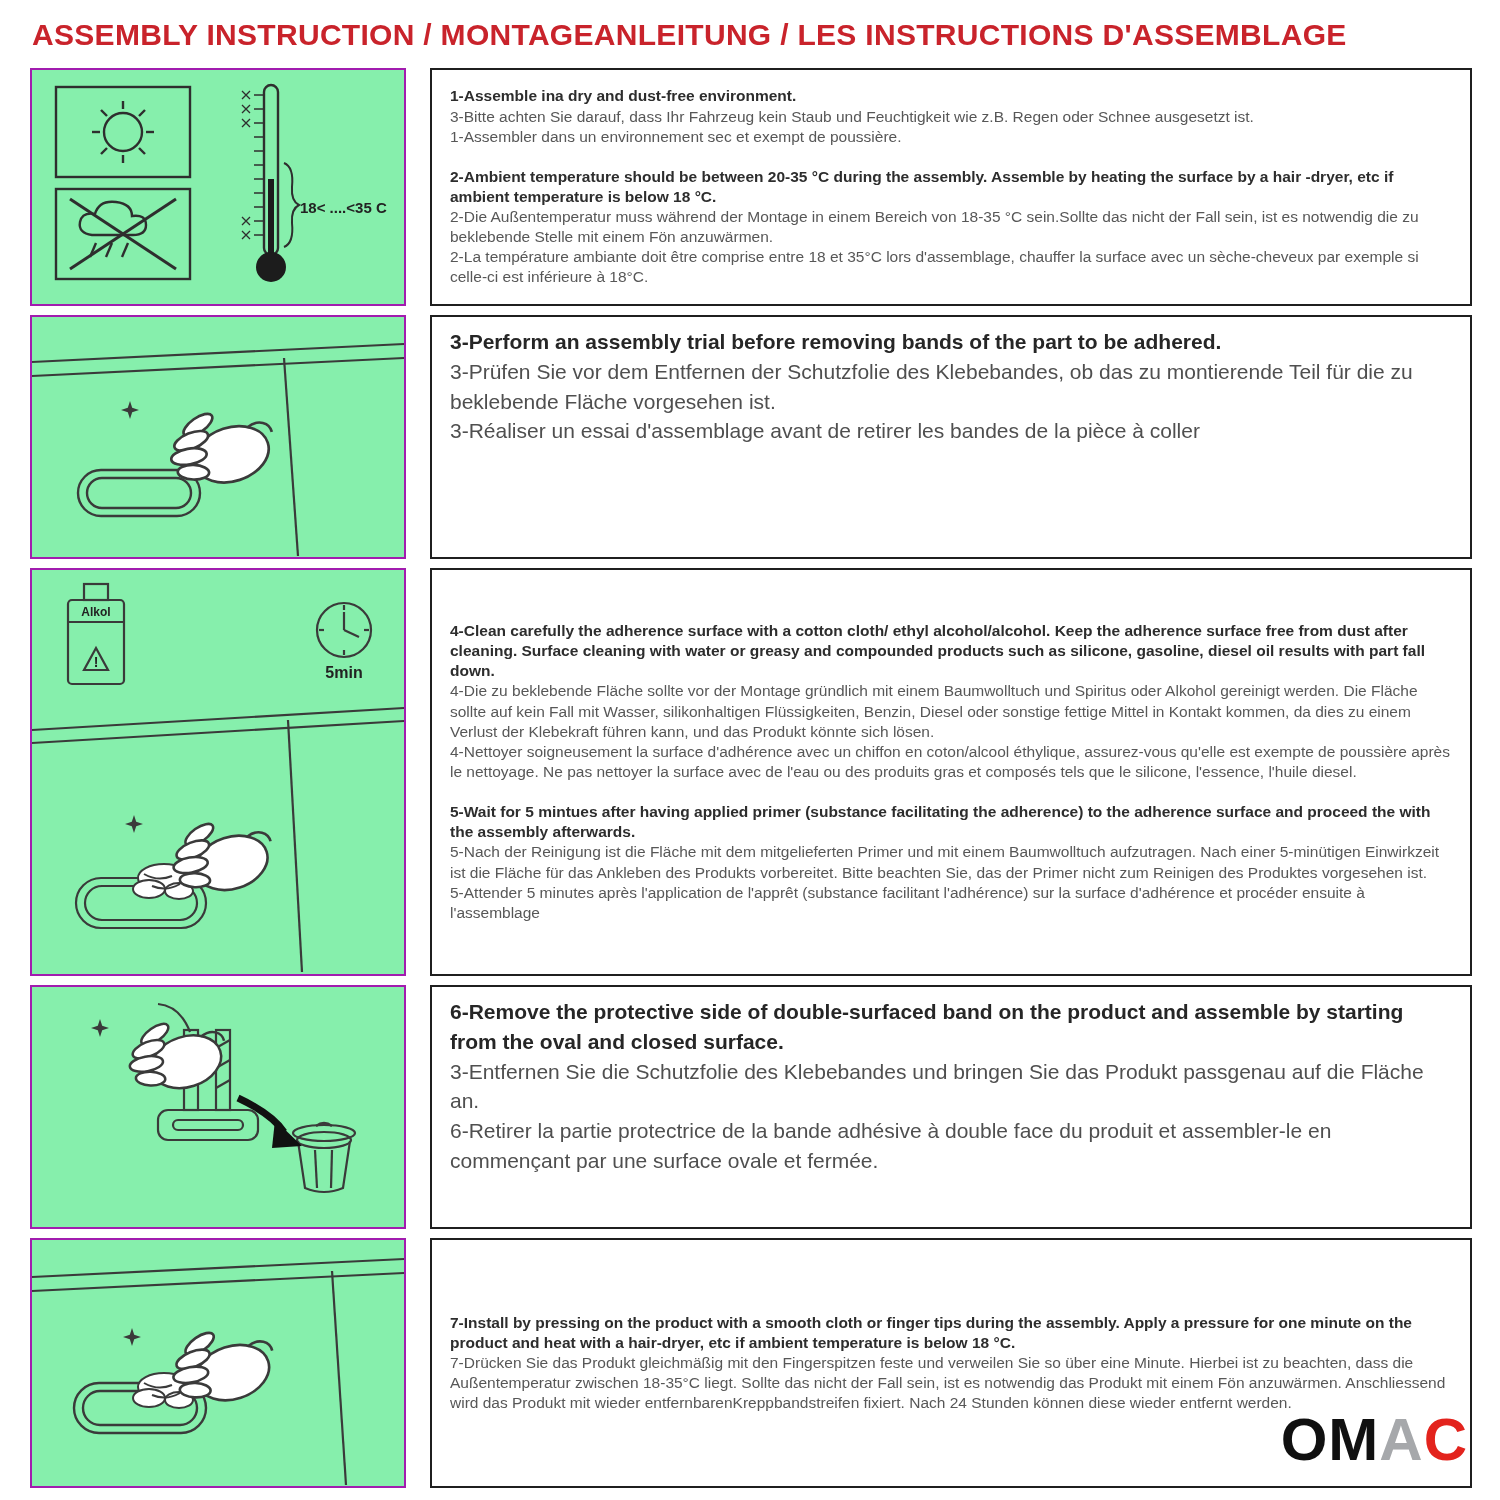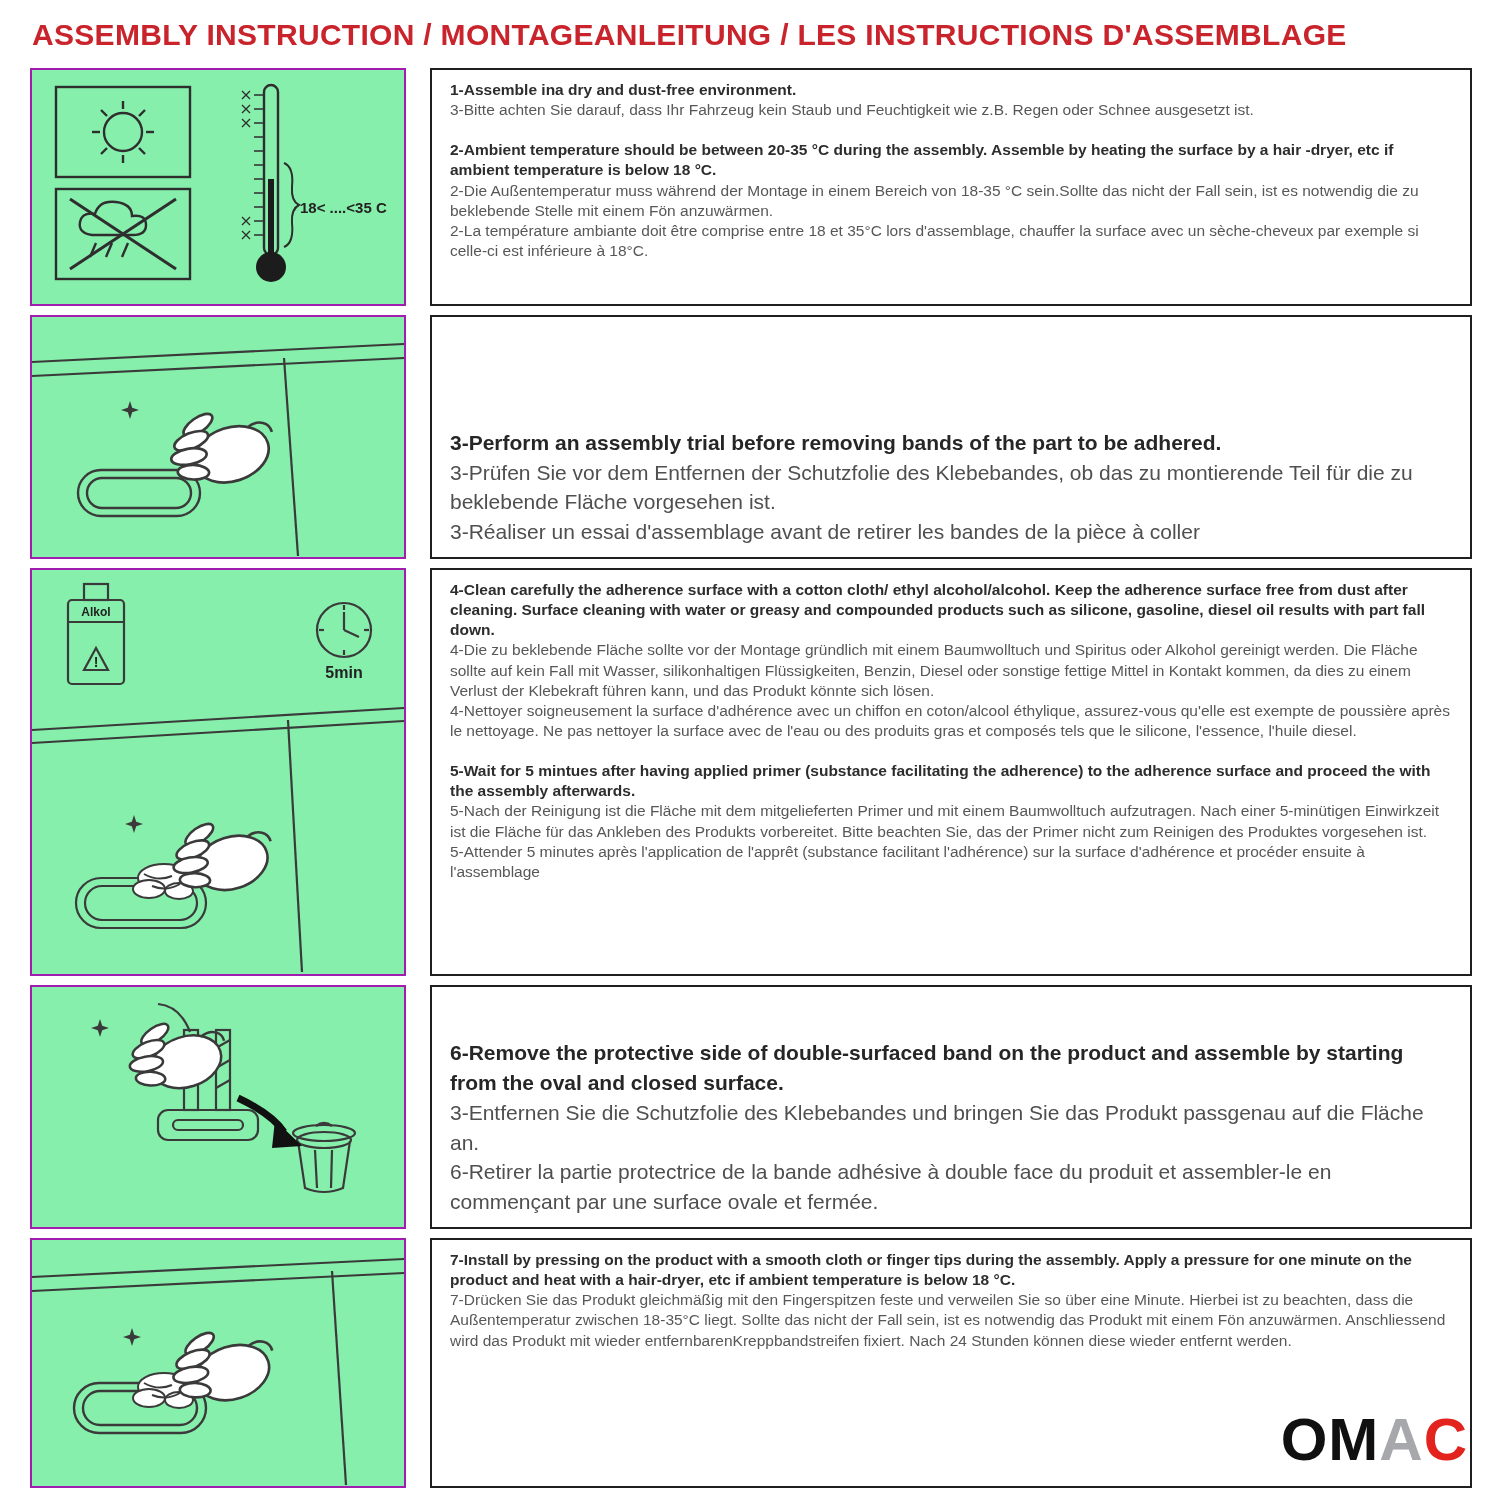--- a/index.html
+++ b/index.html
@@ -11,23 +11,23 @@
   .page{position:relative;width:1500px;height:1476px;padding:14px 28px 0 30px;box-sizing:border-box}
   .title{
     color:#c9232b;font-size:30px;font-weight:800;letter-spacing:.3px;
     margin:4px 0 16px 2px;
   }
   .section{display:flex;gap:24px;margin-bottom:9px;align-items:stretch}
   .illus{flex:0 0 372px;border:2px solid #a21caf;background:#86efac;overflow:hidden}
   .illus svg{display:block;width:100%;height:100%}
   .textbox{
     flex:1;border:2px solid #1f1f1f;background:#fff;
-    padding:10px 18px;display:flex;flex-direction:column;justify-content:flex-start;
-  }
-  .textbox.center{justify-content:flex-end}
+    padding:10px 18px;display:flex;flex-direction:column;justify-content:center;
+  }
+  .textbox.center{justify-content:flex-start}
   .textbox p{font-size:15.5px;line-height:1.3;color:#575757;margin:0}
   .textbox p.b{font-weight:700;color:#2d2d2d}
   .textbox p.gap{margin-top:20px}
   .textbox.big p{font-size:21px;line-height:1.42;color:#4f4f4f}
   .textbox.big p.b{color:#262626}
   .h234{height:234px}
   .h240{height:240px}
   .h404{height:404px}
   .h246{height:246px}
   .logo{
@@ -116,20 +116,21 @@
           <path d="M210,146 l8,8 M218,146 l-8,8"></path>
           <path d="M210,160 l8,8 M218,160 l-8,8"></path>
         </g>
         <path d="M252,92 q10,4 8,24 q-1,14 7,18 q-8,4 -7,18 q2,20 -8,24" fill="none" stroke="#2e2e2e" stroke-width="2"></path>
         <text x="268" y="142" font-size="15" font-weight="bold" fill="#222">18&lt; ....&lt;35 C</text>
       </svg>
     </div>
     <div class="textbox">
       <p class="b">1-Assemble ina dry and dust-free environment.</p>
       <p>3-Bitte achten Sie darauf, dass Ihr Fahrzeug kein Staub und Feuchtigkeit wie z.B. Regen oder Schnee ausgesetzt ist.</p>
+      <p>1-Assembler dans un environnement sec et exempt de poussière.</p>
       <p class="b gap">2-Ambient temperature should be between 20-35 °C  during the assembly. Assemble by heating the surface by a hair -dryer, etc if ambient temperature is below 18 °C.</p>
       <p>2-Die Außentemperatur muss während der Montage in einem Bereich von 18-35 °C  sein.Sollte das nicht der Fall sein, ist es notwendig die zu beklebende Stelle mit einem Fön anzuwärmen.</p>
       <p>2-La température ambiante doit être comprise entre 18 et 35°C lors d'assemblage, chauffer la surface avec un sèche-cheveux par exemple si celle-ci est inférieure à 18°C.</p>
     </div>
   </div>
 
   <div class="section">
     <div class="illus h240">
       <svg viewBox="0 0 372 238">
         <g fill="none" stroke="#3a3a3a" stroke-width="2.2">

